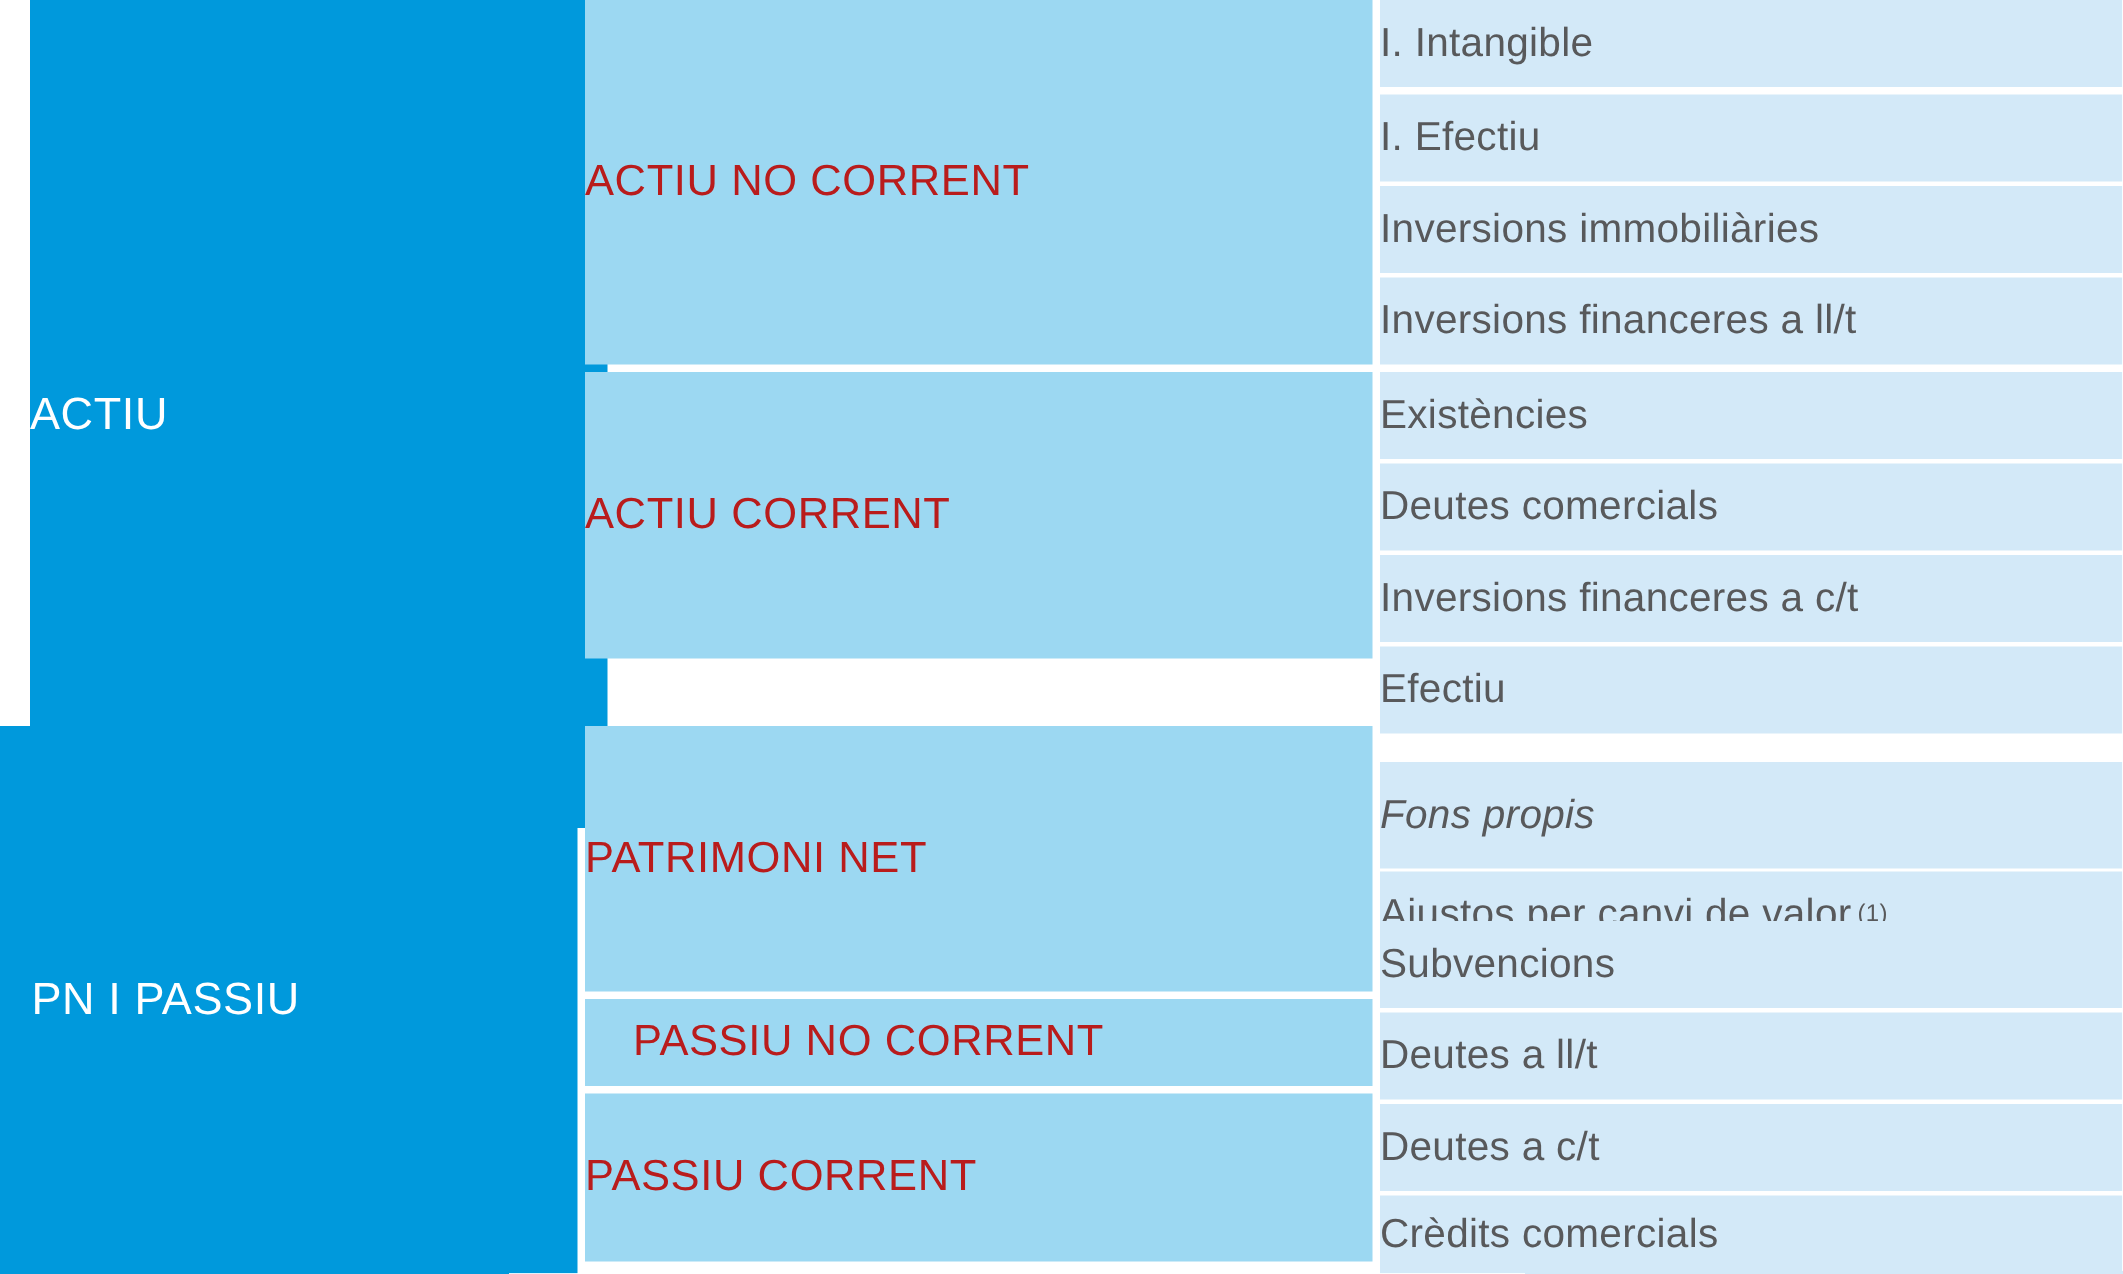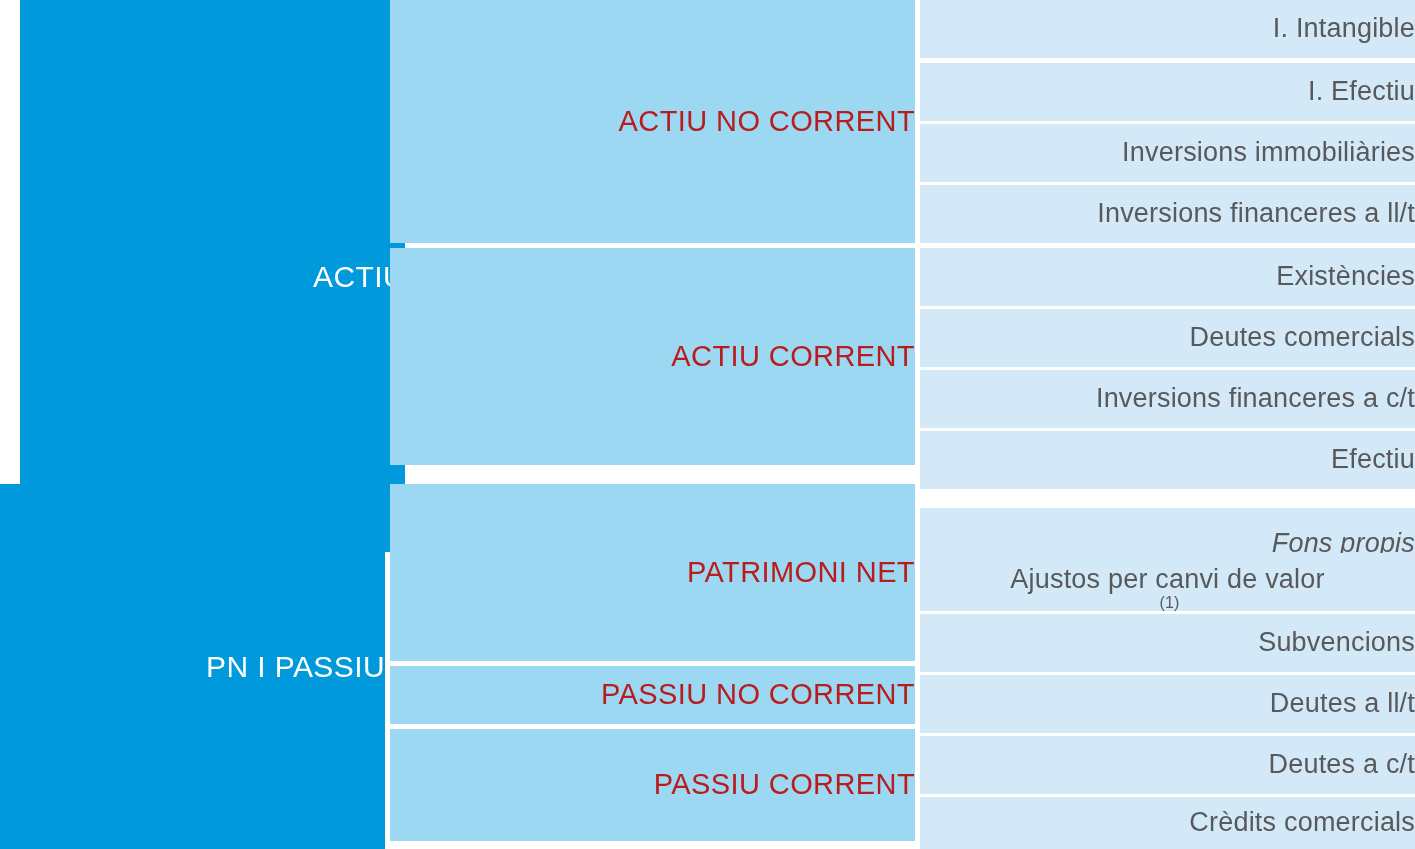--- a/index.html
+++ b/index.html
@@ -17,21 +17,21 @@
     background: #ffffff;
     overflow: hidden;
   }
 
   
   .cell {
     position: absolute;
     box-sizing: border-box;
     display: flex;
     align-items: center;
-    justify-content: flex-end;
+    justify-content: flex-start;
     text-align: center;
     line-height: 1.1;
     overflow: hidden;
   }
 
   
   .lvl1 {
     background: #0099dc;
     color: #ffffff;
     font-size: 30px;
@@ -77,21 +77,21 @@
   </div>
 
   <div class="cell lvl1" style="top:484px;height:365px;padding-left:21px;">
     <span>PN I PASSIU</span>
   </div>
 
   <div class="cell lvl2" style="top:0px;height:243px;">
     <span>ACTIU NO CORRENT</span>
   </div>
 
-  <div class="cell lvl2" style="top:248px;height:217px;">
+  <div class="cell lvl2" style="top:248px;height:191px;">
     <span>ACTIU CORRENT</span>
   </div>
 
   <div class="cell lvl2" style="top:484px;height:177px;">
     <span>PATRIMONI NET</span>
   </div>
 
   <div class="cell lvl2" style="top:666px;height:58px;padding-left:32px;">
     <span>PASSIU NO CORRENT</span>
   </div>
@@ -129,21 +129,21 @@
   </div>
 
   <div class="cell lvl3" style="top:431px;height:58px;">
     <span>Efectiu</span>
   </div>
 
   <div class="cell lvl3" style="top:508px;height:71px;font-style:italic;">
     <span>Fons propis</span>
   </div>
 
-  <div class="cell lvl3" style="top:553px;height:58px;flex-direction:column;">
+  <div class="cell lvl3" style="top:581px;height:58px;">
     <span>Ajustos per canvi de valor</span>
       <span class="sup">(1)</span>
   </div>
 
   <div class="cell lvl3" style="top:614px;height:58px;">
     <span>Subvencions</span>
   </div>
 
   <div class="cell lvl3" style="top:675px;height:58px;">
     <span>Deutes a ll/t</span>

